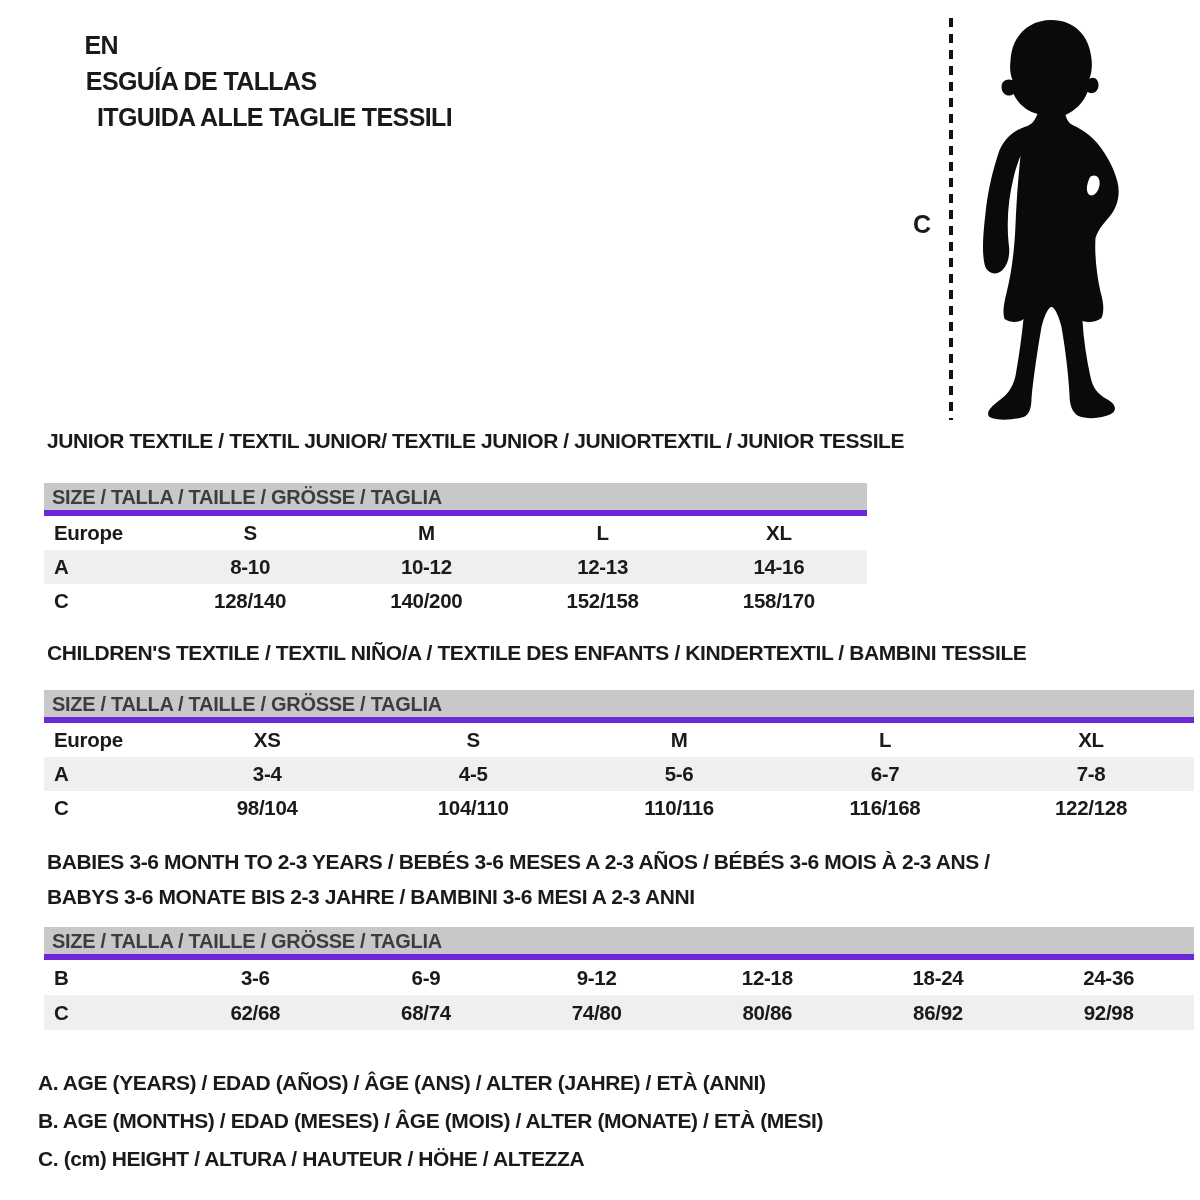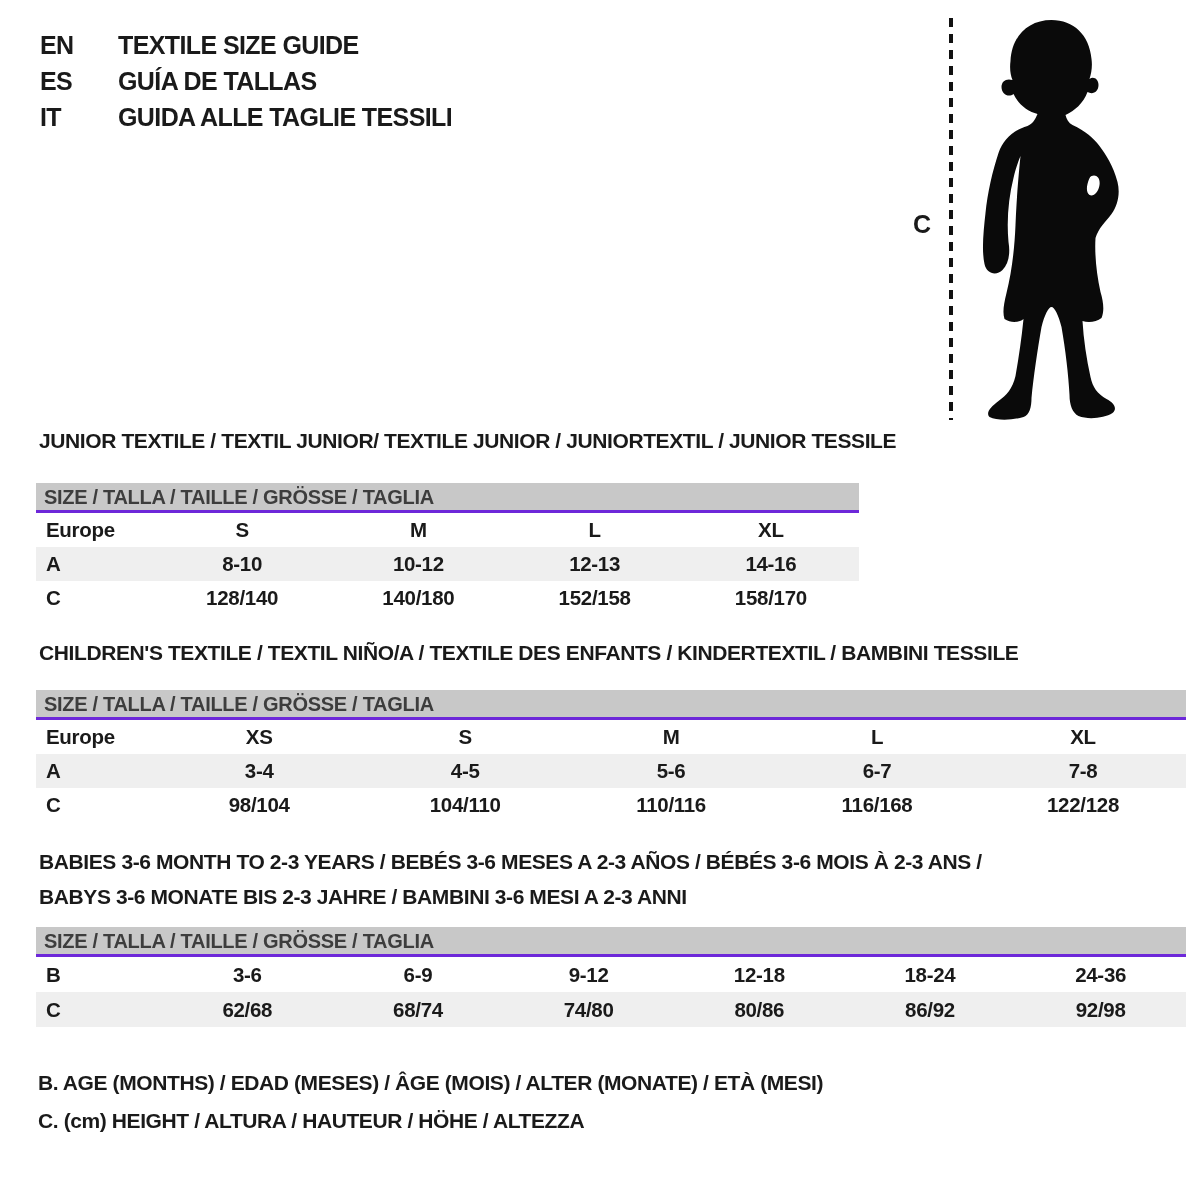--- a/index.html
+++ b/index.html
@@ -7,47 +7,47 @@
     position:relative;
     width:1200px;height:1200px;
     background:#ffffff;
     font-family:"Liberation Sans", sans-serif;
     font-weight:bold;
     color:#1a1a1a;
     overflow:hidden;
     margin:0 auto;
   }
   
-  .lang-block{position:absolute;left:40px;top:27px;}
+  .lang-block{position:absolute;left:40px;top:27px;text-align:right;}
   .lang-row{display:flex;height:36px;align-items:center;font-size:25px;letter-spacing:-0.6px;}
   .lang-code{width:78px;flex:0 0 78px;}
   .lang-title{white-space:nowrap;}
 
   
   .figure-group{position:absolute;left:905px;top:12px;width:255px;height:416px;}
   .figure-label{position:absolute;left:8px;top:198px;font-size:25px;}
   .dash-line{position:absolute;left:42px;top:4px;}
   .baby-svg{position:absolute;left:58px;top:2px;}
 
   
-  .section{position:absolute;left:36px;}
+  .section{position:absolute;left:44px;}
   .sec1{top:428px;width:823px;}
   .sec2{top:640px;width:1150px;}
   .sec3{top:844px;width:1150px;}
   .sec-title{
     margin:0;padding:0 0 0 3px;
     font-size:21px;line-height:26px;letter-spacing:-0.4px;
     white-space:nowrap;font-weight:bold;
   }
   .sec3 .sec-title{line-height:35px;}
   .size-bar{
     background:#c8c8c8;color:#3d3d3d;
     height:27px;line-height:28px;
     padding-left:8px;font-size:20px;letter-spacing:-0.3px;
-    border-bottom:3px solid #6d28d9;
+    border-bottom:6px solid #6d28d9;
   }
   .sec1 .size-bar{margin-top:29px;}
   .sec2 .size-bar{margin-top:24px;}
   .sec3 .size-bar{margin-top:13px;}
 
   table.size-table{
     width:100%;border-collapse:collapse;table-layout:fixed;
     font-size:20.5px;letter-spacing:-0.3px;
   }
   .size-table tr{height:34px;}
@@ -66,21 +66,20 @@
   .legend-line{height:38px;line-height:38px;font-size:21px;letter-spacing:-0.4px;white-space:nowrap;}
 </style>
 </head>
 <body>
 
 <div class="page">
 
   <div class="lang-block" id="lang-block">
       <div class="lang-row">
         <span class="lang-code">EN</span>
-        <span class="lang-title">TEXTILE SIZE GUIDE</span>
       </div>
       <div class="lang-row">
         <span class="lang-code">ES</span>
         <span class="lang-title">GUÍA DE TALLAS</span>
       </div>
       <div class="lang-row">
         <span class="lang-code">IT</span>
         <span class="lang-title">GUIDA ALLE TAGLIE TESSILI</span>
       </div>
     </div>
@@ -162,21 +161,21 @@
           <tr class="shaded">
             <th class="row-label">A</th>
             <td class="val">8-10</td>
             <td class="val">10-12</td>
             <td class="val">12-13</td>
             <td class="val">14-16</td>
           </tr>
           <tr>
             <th class="row-label">C</th>
             <td class="val">128/140</td>
-            <td class="val">140/180</td>
+            <td class="val">140/200</td>
             <td class="val">152/158</td>
             <td class="val">158/170</td>
           </tr>
         </tbody>
       </table>
   </section>
 
   <section class="section sec2">
     <h2 class="sec-title">CHILDREN'S TEXTILE / TEXTIL NIÑO/A / TEXTILE DES ENFANTS / KINDERTEXTIL / BAMBINI TESSILE</h2>
     <div class="size-bar">SIZE / TALLA / TAILLE / GRÖSSE / TAGLIA</div>
@@ -232,17 +231,18 @@
             <td class="val">74/80</td>
             <td class="val">80/86</td>
             <td class="val">86/92</td>
             <td class="val">92/98</td>
           </tr>
         </tbody>
       </table>
   </section>
 
   <div class="legend" id="legend-block">
+      <div class="legend-line">A. AGE (YEARS) / EDAD (AÑOS) / ÂGE (ANS) / ALTER (JAHRE) / ETÀ (ANNI)</div>
       <div class="legend-line">B. AGE (MONTHS) / EDAD (MESES) / ÂGE (MOIS) / ALTER (MONATE) / ETÀ (MESI)</div>
       <div class="legend-line">C. (cm) HEIGHT / ALTURA / HAUTEUR / HÖHE / ALTEZZA</div>
     </div>
 
 </div>
 
 </body></html>

